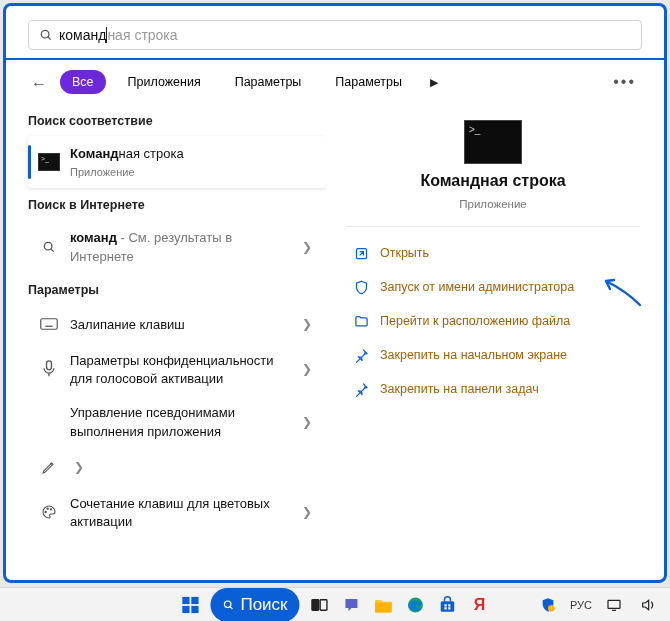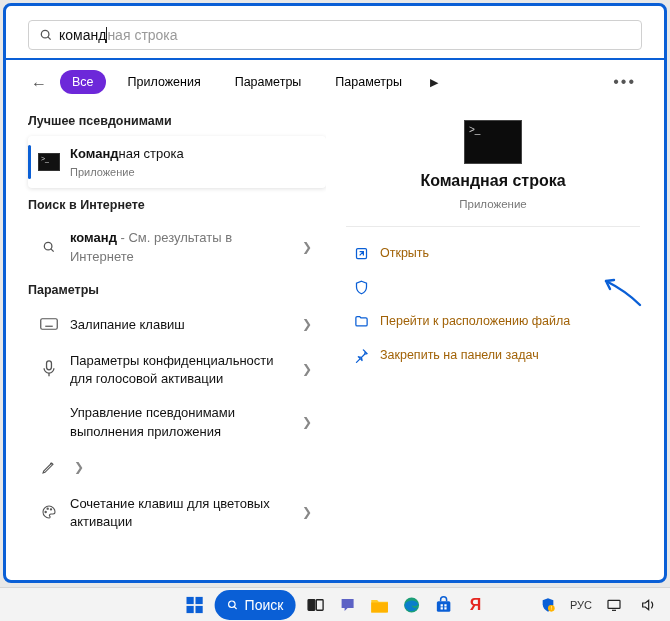--- a/index.html
+++ b/index.html
@@ -77,21 +77,21 @@
   
   .taskbar {
     position:absolute; left:0; right:0; bottom:0; height:34px;
     background:#f3f3f3; border-top:1px solid #d6d6d6;
     display:flex; align-items:center; padding:0 10px; gap:8px;
   }
   .taskbar .center { position:absolute; left:50%; transform:translateX(-50%); display:flex; align-items:center; gap:8px; }
   .tb-icon { width:24px; height:24px; border-radius:4px; display:flex; align-items:center; justify-content:center; cursor:pointer; }
   .tb-search-pill {
     display:flex; align-items:center; gap:6px; background:#0a5fd6; color:#fff;
-    border-radius:999px; padding:7px 12px; font-size:14px; cursor:pointer;
+    border-radius:999px; padding:7px 12px; font-size:17px; cursor:pointer;
   }
   .taskbar .right { margin-left:auto; display:flex; align-items:center; gap:10px; font-size:11px; color:#333; }
 
   svg { display:block; }
 </style>
 </head>
 <body>
 
 <div class="start-window">
 
@@ -118,21 +118,21 @@
     <span class="tab">Параметры</span>
     <span class="more-arrow">▶</span>
     <span class="spacer"></span>
     <span class="ellipsis">•••</span>
   </div>
 
   <div class="body-row">
 
     <div class="left-col">
 
-      <div class="section-header">Лучшее псевдонимами</div>
+      <div class="section-header">Поиск соответствие</div>
 
       <div class="result-item selected">
         <span class="icon-slot">
             <span class="cmd-icon"></span>
           </span>
         <span class="txt">
           <span class="title">
             <b>Команд</b><span>ная строка</span>
           </span><br>
           <span class="sub">Приложение</span>
@@ -234,31 +234,40 @@
           </span>
           <span>Открыть</span>
         </div>
 
         <div class="action-item">
           <span class="ai">
             <svg width="15" height="15" viewBox="0 0 24 24" fill="none" stroke="#0a5fd6" stroke-width="2">
                 <path d="M12 2l8 3v6c0 5-3.5 9-8 11-4.5-2-8-6-8-11V5l8-3z"></path>
               </svg>
           </span>
+          <span>Запуск от имени администратора</span>
         </div>
 
         <div class="action-item">
           <span class="ai">
             <svg width="15" height="15" viewBox="0 0 24 24" fill="none" stroke="#0a5fd6" stroke-width="2">
                 <path d="M3 6a2 2 0 0 1 2-2h4l2 2h8a2 2 0 0 1 2 2v9a2 2 0 0 1-2 2H5a2 2 0 0 1-2-2V6z"></path>
               </svg>
           </span>
           <span>Перейти к расположению файла</span>
         </div>
 
+        <div class="action-item">
+          <span class="ai">
+            <svg width="15" height="15" viewBox="0 0 24 24" fill="none" stroke="#0a5fd6" stroke-width="2">
+                <path d="M15 3l6 6-4 1-5 5 1 5-3-3-6 6 6-6-3-3 5 1 5-5 1-4-3-3z" stroke-linejoin="round"></path>
+              </svg>
+          </span>
+          <span>Закрепить на начальном экране</span>
+        </div>
 
         <div class="action-item">
           <span class="ai">
             <svg width="15" height="15" viewBox="0 0 24 24" fill="none" stroke="#0a5fd6" stroke-width="2">
                 <path d="M15 3l6 6-4 1-5 5 1 5-3-3-6 6 6-6-3-3 5 1 5-5 1-4-3-3z" stroke-linejoin="round"></path>
               </svg>
           </span>
           <span>Закрепить на панели задач</span>
         </div>
 

